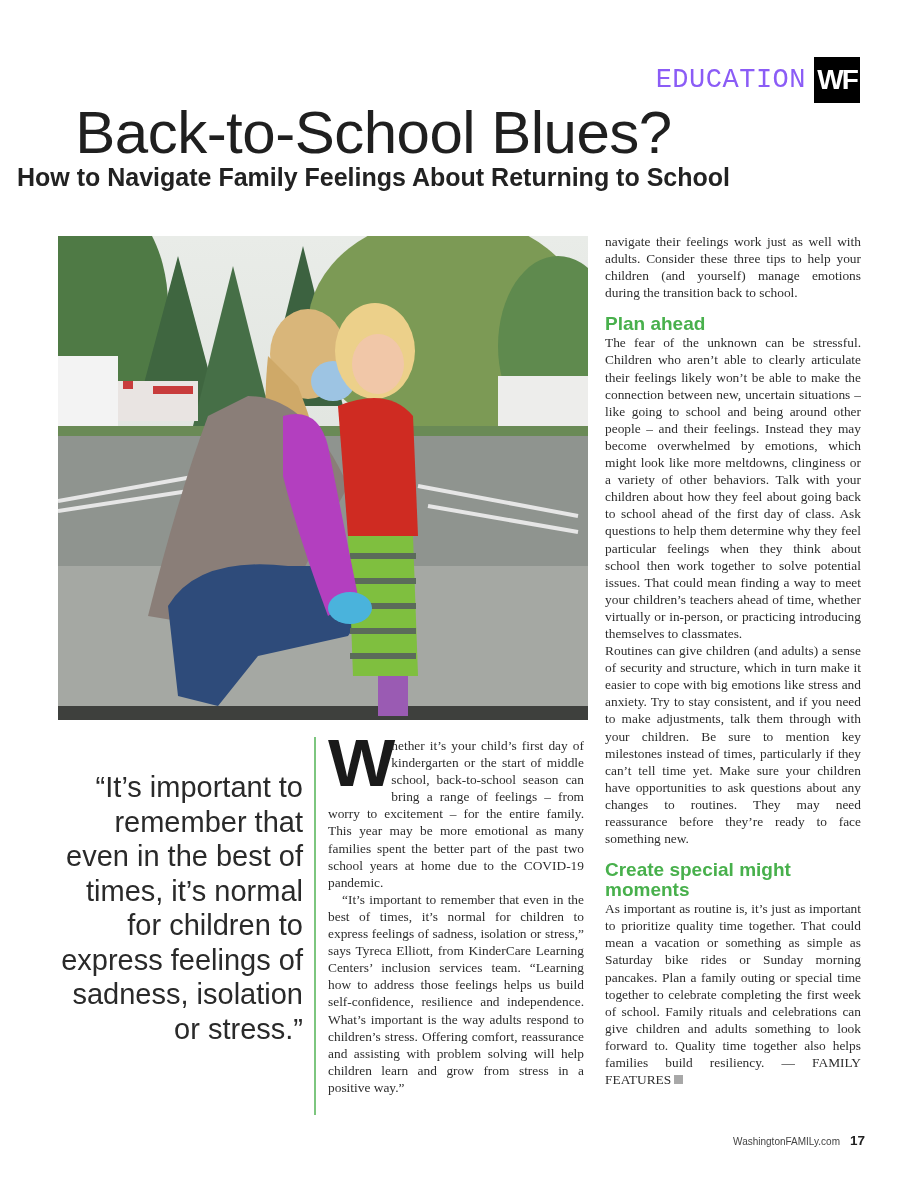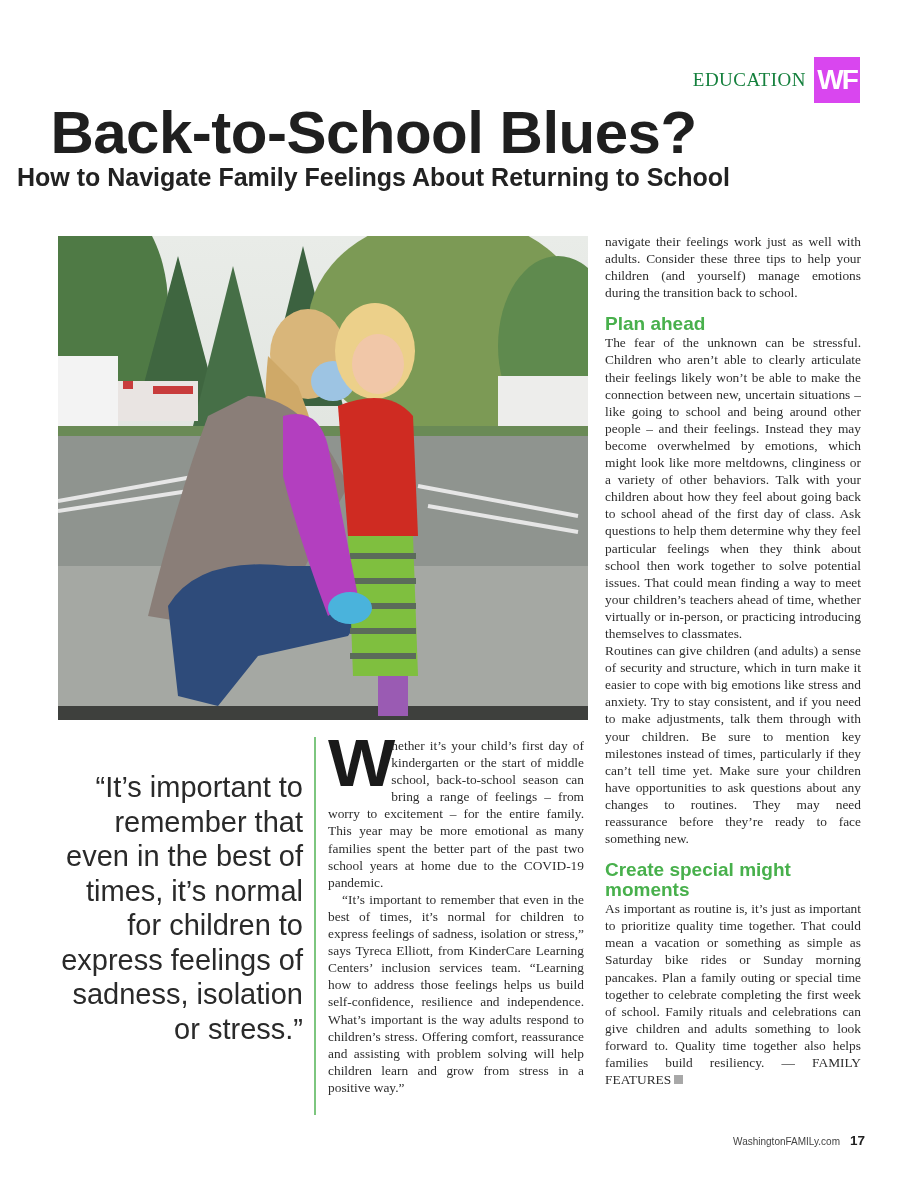--- a/index.html
+++ b/index.html
@@ -1,23 +1,23 @@
 <!DOCTYPE html>
 <html><head>
   <meta charset="utf-8">
   <style>
     * { box-sizing: border-box; margin: 0; padding: 0; }
     html, body { width: 917px; height: 1200px; background: #ffffff; overflow: hidden; }
     body { position: relative; font-family: "Liberation Serif", "DejaVu Serif", serif; color: #2a2a2a; }
 
     .section-tag { position: absolute; top: 57px; right: 57px; display: flex; align-items: center; gap: 8px; }
-    .section-label { font-family: Liberation Serif, serif; font-size: 19px; letter-spacing: 0.5px; color: #15803d; font-weight: 300; }
-    .wf-logo { width: 46px; height: 46px; background: #d946ef; color: #fff; font-family: "Liberation Sans", sans-serif; font-weight: 700; font-size: 28px; display: flex; align-items: center; justify-content: center; letter-spacing: -2px; }
+    .section-label { font-family: Liberation Mono, monospace; font-size: 27px; letter-spacing: 0.5px; color: #8b5cf6; font-weight: 300; }
+    .wf-logo { width: 46px; height: 46px; background: #000000; color: #fff; font-family: "Liberation Sans", sans-serif; font-weight: 700; font-size: 28px; display: flex; align-items: center; justify-content: center; letter-spacing: -2px; }
 
-    .headline { position: absolute; top: 98px; left: 0; width: 747px; text-align: center; font-family: "Liberation Sans", "DejaVu Sans", sans-serif; font-size: 60px; color: #1f1f1f; font-weight: 700; letter-spacing: -0.5px; }
+    .headline { position: absolute; top: 98px; left: 0; width: 747px; text-align: center; font-family: "Liberation Sans", "DejaVu Sans", sans-serif; font-size: 60px; color: #1f1f1f; font-weight: 400; letter-spacing: -0.5px; }
     .subhead { position: absolute; top: 163px; left: 0; width: 747px; text-align: center; font-family: "Liberation Sans", "DejaVu Sans", sans-serif; font-size: 25px; color: #222; }
 
     .photo { position: absolute; left: 58px; top: 236px; width: 530px; height: 484px; overflow: hidden; background: #7f8780; }
 
     .pullquote { position: absolute; left: 55px; top: 770px; width: 248px; text-align: right; font-family: "Liberation Sans", "DejaVu Sans", sans-serif; font-size: 29px; line-height: 34.5px; color: #2a2a2a; font-weight: 300; }
     .divider { position: absolute; left: 314px; top: 737px; width: 2px; height: 378px; background: #7dc67f; }
 
     .col { position: absolute; font-size: 13.4px; line-height: 17.1px; text-align: justify; color: #2d2d2d; }
     .col-mid { left: 328px; top: 737px; width: 256px; }
     .col-right { left: 605px; top: 233px; width: 256px; }

